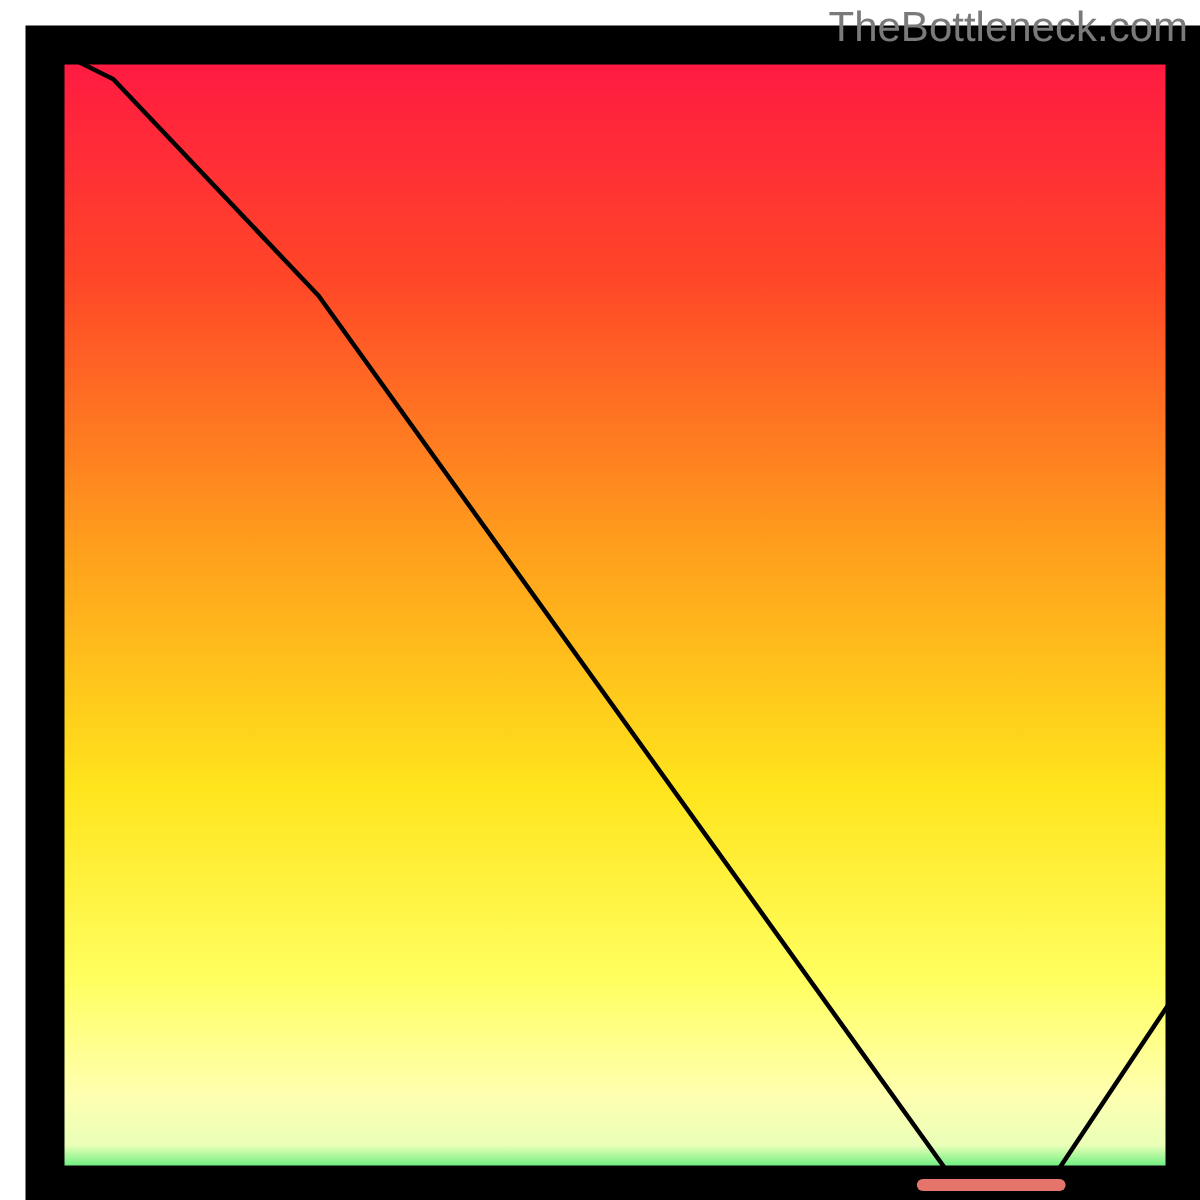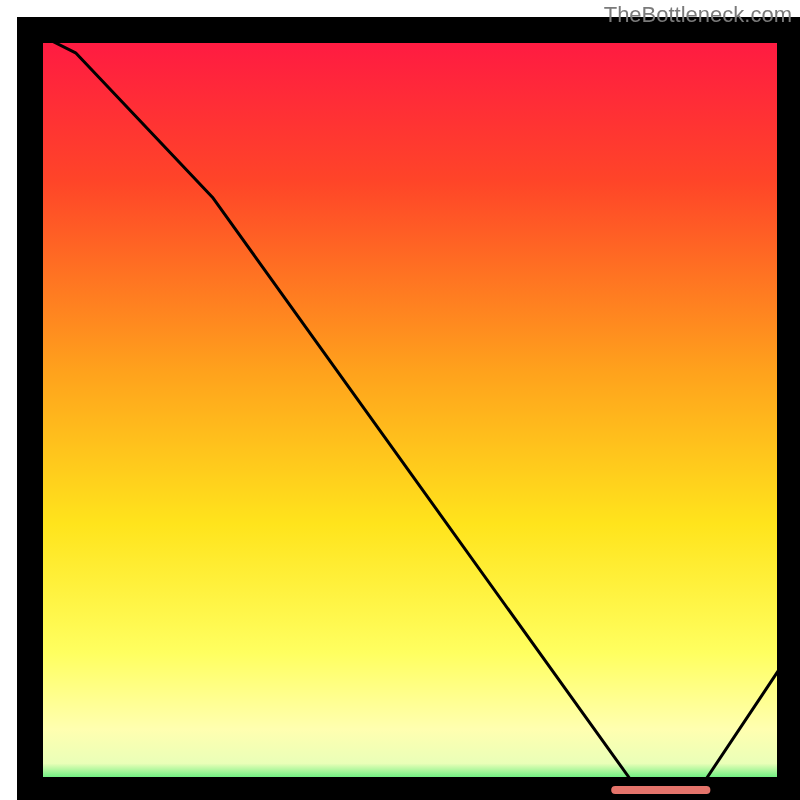--- a/index.html
+++ b/index.html
@@ -1,17 +1,17 @@
 <!DOCTYPE html>
 <html><head>
 <meta charset="utf-8">
 <style>
 body{margin:0;padding:0;width:800px;height:800px;font-family:Arial,sans-serif;background:#fff}
 .wrap{position:relative;width:800px;height:800px}
-.attribution{position:absolute;top:2px;right:8px;color:#7a7a7a;font-size:22px;font-weight:400}
+.attribution{position:absolute;top:2px;right:8px;color:#7a7a7a;font-size:28px;font-weight:400}
 svg{display:block}
 </style>
 </head>
 <body>
 
 <div class="wrap">
   <div class="attribution">TheBottleneck.com</div>
 
   <svg width="800" height="800" viewBox="0 0 800 800">
     <defs>

